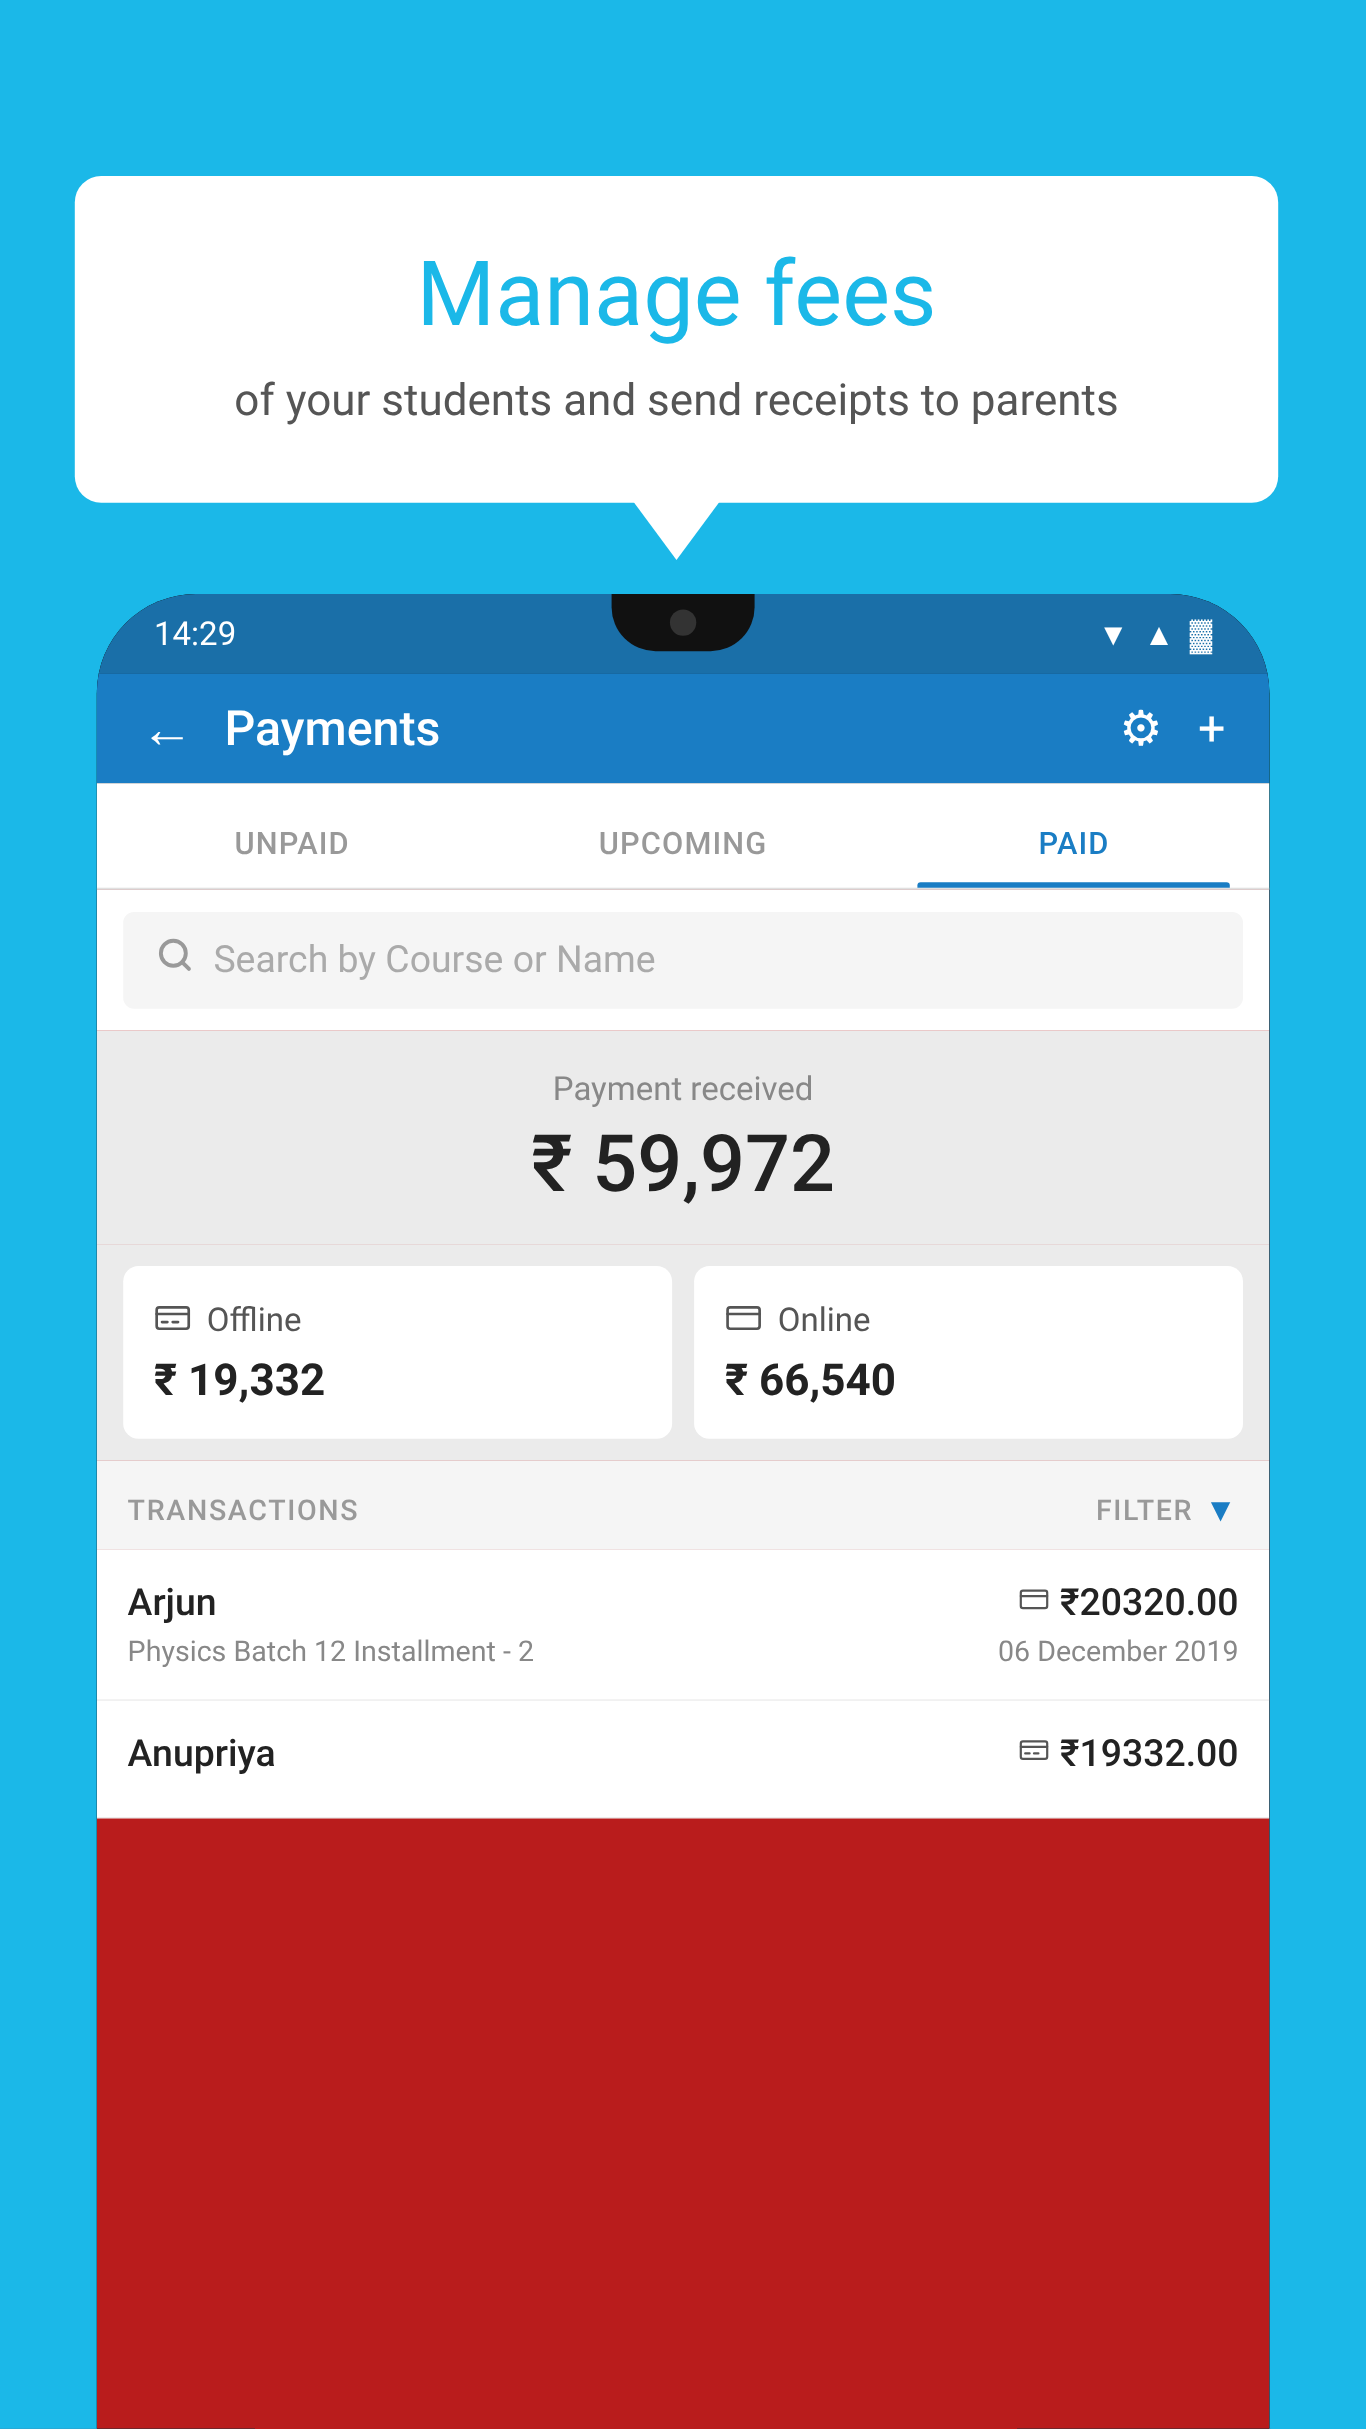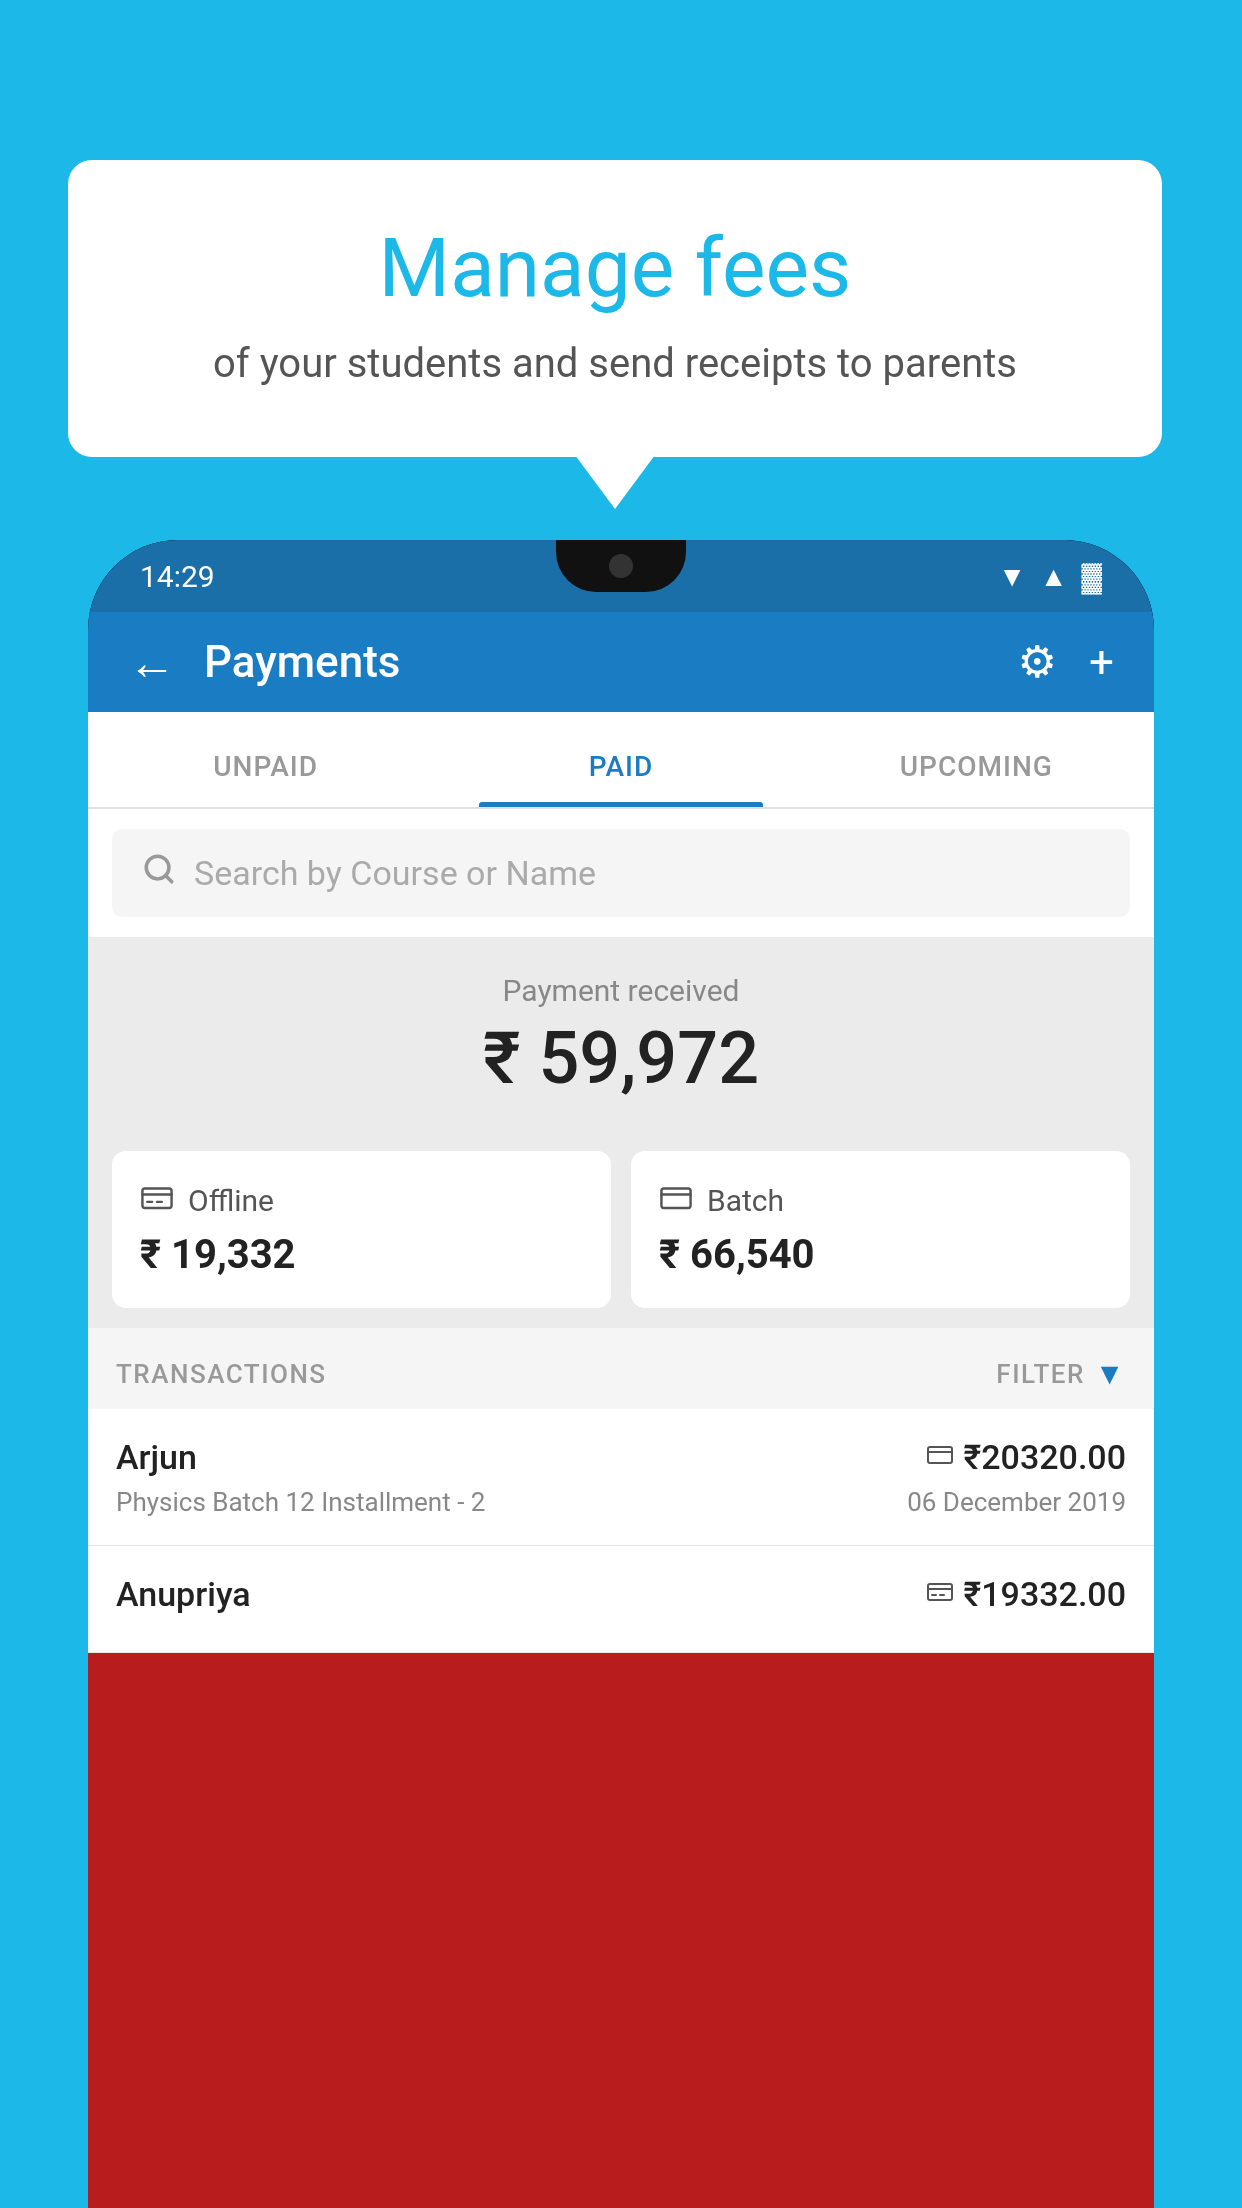--- a/index.html
+++ b/index.html
@@ -353,22 +353,22 @@
       <span class="app-bar-back">←</span>
       <span class="app-bar-title">Payments</span>
       <div class="app-bar-icons">
         <span class="app-bar-icon">⚙</span>
         <span class="app-bar-icon">+</span>
       </div>
     </div>
 
     <div class="tabs-bar">
       <div class="tab-item">UNPAID</div>
+      <div class="tab-item">UPCOMING</div>
       <div class="tab-item active">PAID</div>
-      <div class="tab-item">UPCOMING</div>
     </div>
 
     <div class="screen-content">
 
       <div class="search-container">
         <div class="search-box">
           <span class="search-icon-wrap">
             <svg width="34" height="34" viewBox="0 0 24 24" fill="none" stroke="#999" stroke-width="2.5" stroke-linecap="round" stroke-linejoin="round">
               <circle cx="11" cy="11" r="8"></circle>
               <line x1="21" y1="21" x2="16.65" y2="16.65"></line>
@@ -399,21 +399,21 @@
           <div class="payment-card-amount">₹ 19,332</div>
         </div>
         <div class="payment-card">
           <div class="payment-card-header">
             <span class="payment-card-icon">
               <svg width="34" height="28" viewBox="0 0 28 22" fill="none" stroke="#555" stroke-width="2" stroke-linecap="round" stroke-linejoin="round">
                 <rect x="2" y="4" width="24" height="16" rx="2"></rect>
                 <line x1="2" y1="9" x2="26" y2="9"></line>
               </svg>
             </span>
-            <span class="payment-card-label">Batch</span>
+            <span class="payment-card-label">Online</span>
           </div>
           <div class="payment-card-amount">₹ 66,540</div>
         </div>
       </div>
 
       <div class="transactions-header">
         <span class="transactions-label">TRANSACTIONS</span>
         <span class="filter-label">
           <span>FILTER</span>
           <span style="color:#1a7dc4;font-size:30px;">▼</span>

